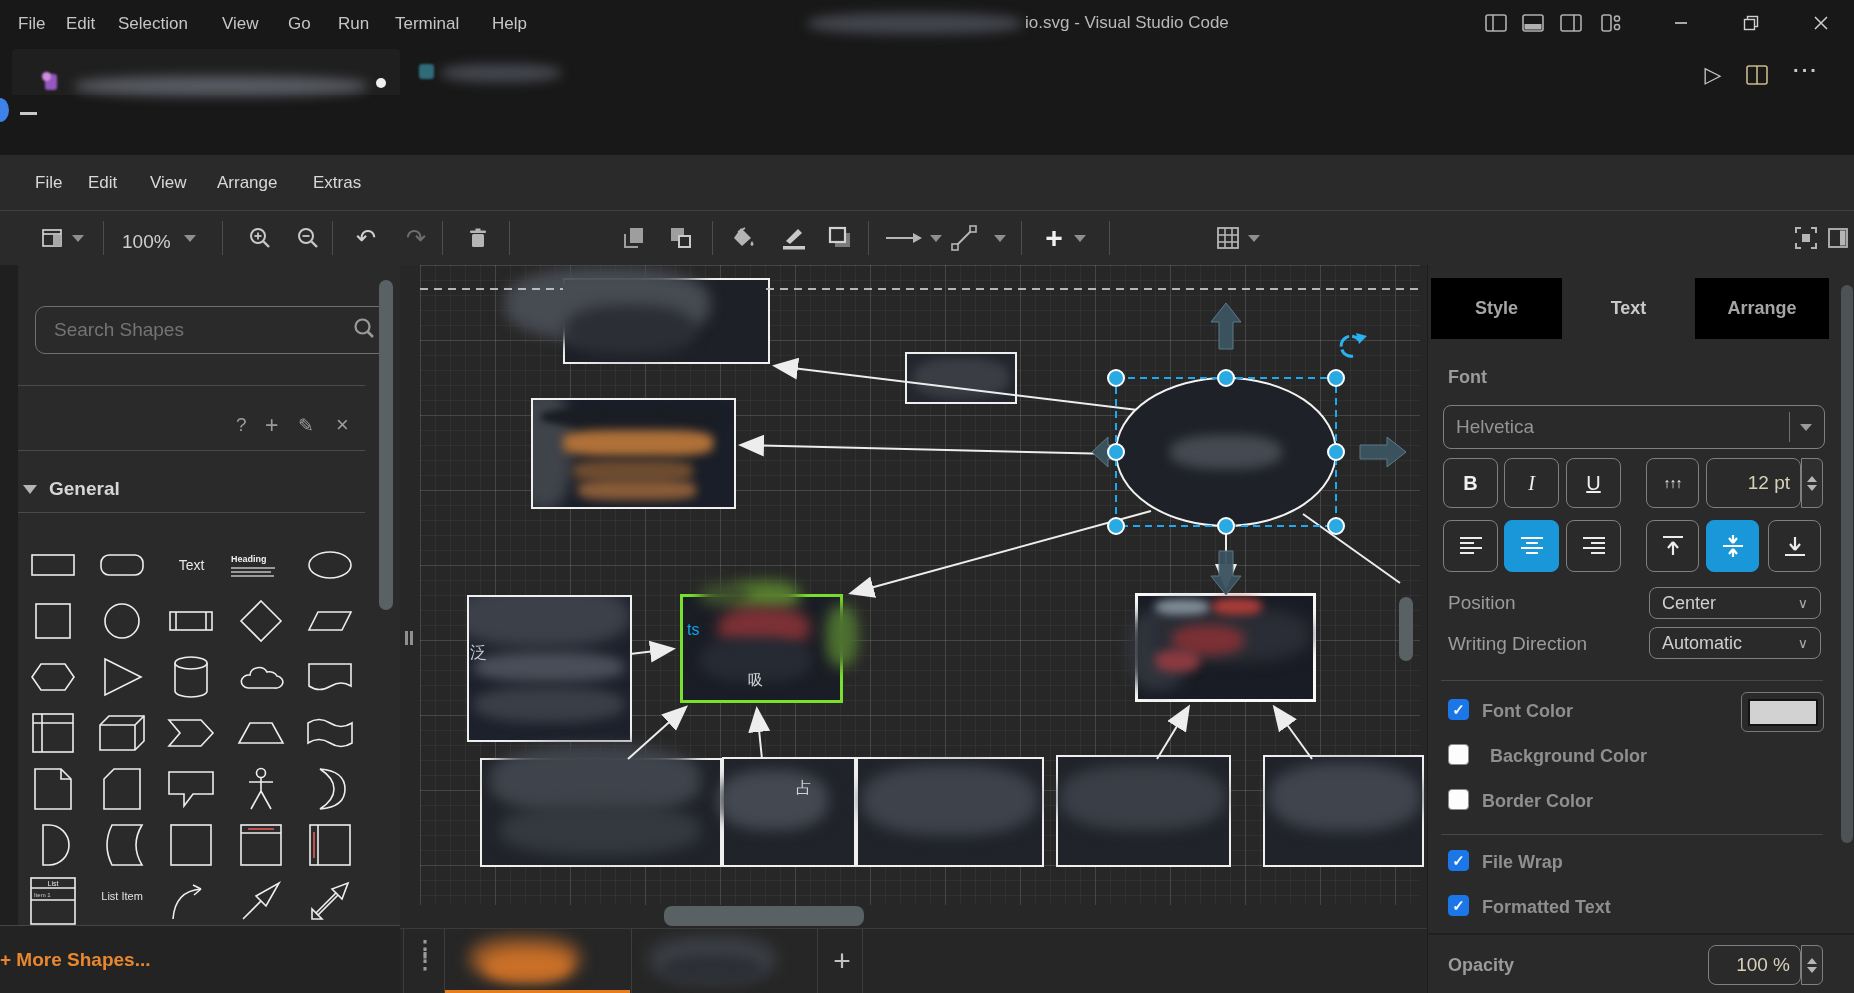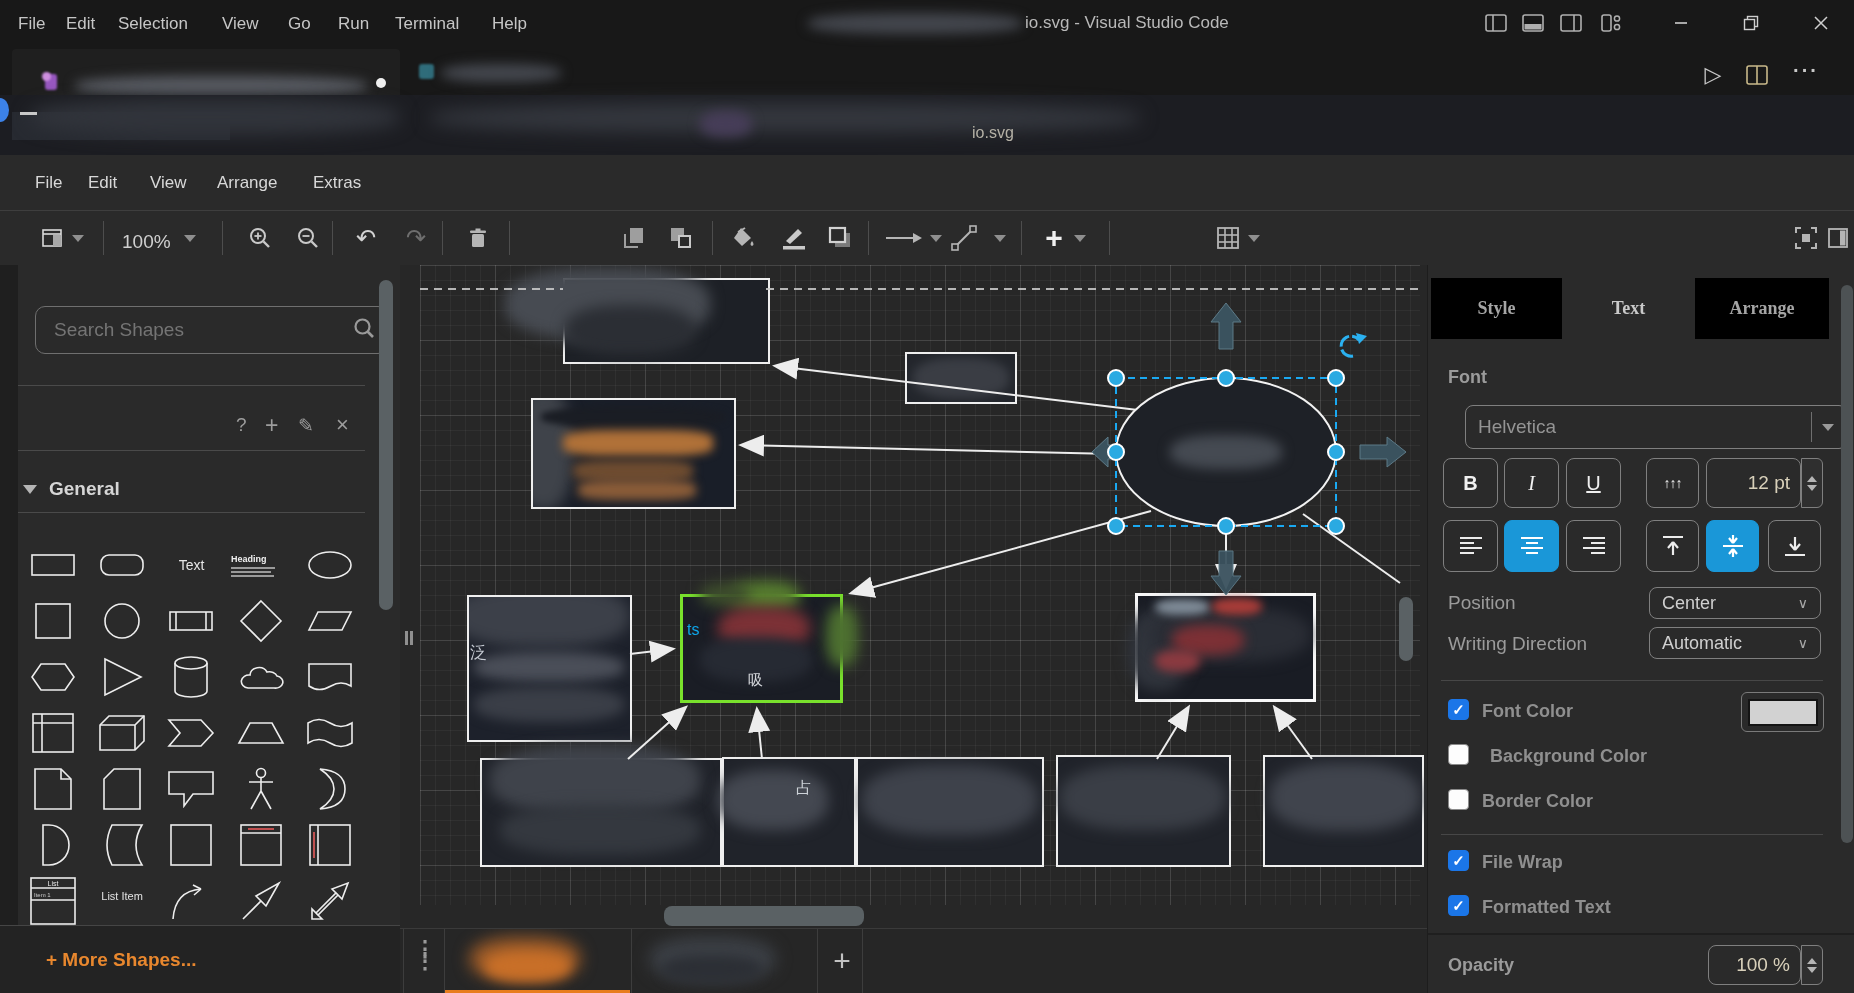--- a/index.html
+++ b/index.html
@@ -35,41 +35,41 @@
   #searchbox input::placeholder{color:#747474;}
   .secthead{position:absolute;left:18px;width:347px;height:44px;display:flex;align-items:center;color:#d6d6d6;font-weight:bold;font-size:19px;}
   .tri-r{width:0;height:0;border-top:7px solid transparent;border-bottom:7px solid transparent;border-left:9px solid #b5b5b5;margin:0 14px 0 7px;}
   .tri-d{width:0;height:0;border-left:7px solid transparent;border-right:7px solid transparent;border-top:9px solid #b5b5b5;margin:0 12px 0 5px;}
   .scricon{position:absolute;top:0;height:44px;display:flex;align-items:center;color:#9d9d9d;font-size:19px;}
   #shapegrid{position:absolute;left:18px;top:272px;width:347px;height:391px;overflow:hidden;
     display:grid;grid-template-columns:repeat(5,1fr);grid-auto-rows:56px;align-items:center;justify-items:center;}
   .shp{width:60px;height:50px;display:flex;align-items:center;justify-content:center;cursor:pointer;}
   .shp svg{stroke:#ededed;fill:none;stroke-width:1.6;}
   #moreshapes{position:absolute;left:0;top:660px;width:400px;height:68px;background:#232323;border-top:1px solid #454545;
-    display:flex;align-items:center;color:#e8872e;font-weight:bold;font-size:19px;padding-left:46px;box-sizing:border-box;cursor:pointer;}
+    display:flex;align-items:center;color:#e8872e;font-weight:bold;font-size:19px;box-sizing:border-box;cursor:pointer;}
   .pillbar{position:absolute;border-radius:8px;background:#5a6164;}
   
   #canvas{position:absolute;left:400px;top:265px;width:1027px;height:663px;background:#272727;overflow:hidden;}
   #grid{position:absolute;left:20px;top:0;width:1000px;height:640px;
     background-image:
       linear-gradient(rgba(255,255,255,0.10) 1px, transparent 1px),
       linear-gradient(90deg, rgba(255,255,255,0.10) 1px, transparent 1px),
       linear-gradient(rgba(255,255,255,0.045) 1px, transparent 1px),
       linear-gradient(90deg, rgba(255,255,255,0.045) 1px, transparent 1px);
     background-size:75px 75px,75px 75px,15px 15px,15px 15px;}
   .dbox{position:absolute;border:2px solid #efefef;background:#1d2026;overflow:hidden;}
   #canvas svg.overlay{position:absolute;left:0;top:0;z-index:5;}
   .cantext{position:absolute;z-index:6;}
   
   #pagebar{position:absolute;left:400px;top:928px;width:1027px;height:65px;background:#262626;border-top:1px solid #3a3a3a;}
   .pbdiv{position:absolute;top:0;width:1px;height:65px;background:#3d3d3d;}
   
   #fpanel{position:absolute;left:1427px;top:265px;width:427px;height:728px;background:#2a2a2a;border-left:1px solid #1d1d1d;}
   .ftab{position:absolute;top:13px;height:61px;display:flex;align-items:center;justify-content:center;
-    font-weight:bold;font-size:18px;color:#a5a5a5;cursor:pointer;font-family:Liberation Serif, serif;}
+    font-weight:bold;font-size:18px;color:#a5a5a5;cursor:pointer;}
   .ftab.inactive{background:#000000;}
   .ftab.active{background:#2a2a2a;color:#c9c9c9;}
   .flabel{position:absolute;color:#9b9b9b;font-size:18px;}
   .fbold{font-weight:bold;}
   .fbtn{position:absolute;border:1.5px solid #7f7f7f;border-radius:8px;display:flex;align-items:center;justify-content:center;
     color:#f0f0f0;background:transparent;box-sizing:border-box;cursor:pointer;}
   .fbtn.sel{background:#1a97d8;border-color:#1a97d8;}
   .fselect{position:absolute;border:1.5px solid #7f7f7f;border-radius:8px;display:flex;align-items:center;
     color:#cfcfcf;font-size:18px;padding:0 12px;box-sizing:border-box;justify-content:space-between;cursor:pointer;}
   .chev{color:#a8a8a8;font-size:14px;}
@@ -160,27 +160,20 @@
     <div class="abs" style="left:1700px;top:15px;width:26px;height:26px;color:#c9c9c9;font-size:22px;text-align:center;">▷</div>
     <div class="abs" style="left:1746px;top:18px;">
       <svg width="22" height="20" viewBox="0 0 22 20">
           <rect x="1" y="1" width="20" height="18" rx="2" fill="none" stroke="#c9b98a" stroke-width="1.6"></rect>
           <line x1="11" y1="1" x2="11" y2="19" stroke="#c9b98a" stroke-width="1.6"></line>
         </svg>
     </div>
     <div class="abs" style="left:1793px;top:12px;color:#c9c9c9;font-size:20px;letter-spacing:2px;font-weight:bold;">···</div>
   </div>
 
-  <div id="crumbrow">
-    <div class="abs" style="left:12px;top:17px;width:218px;height:28px;background:#272a31;"></div>
-    <div class="blob" style="left:30px;top:4px;width:370px;height:36px;background:#31343b;filter:blur(9px);"></div>
-    <div class="blob" style="left:430px;top:8px;width:710px;height:30px;background:#34373e;filter:blur(9px);"></div>
-    <div class="blob" style="left:700px;top:16px;width:52px;height:26px;background:#463d58;filter:blur(6px);"></div>
-    <div class="abs" style="left:972px;top:29px;font-size:16px;color:#b5b1a6;">io.svg</div>
-  </div>
 
   <div class="abs" style="left:-9px;top:98px;width:18px;height:24px;border-radius:50%;background:#3c82e8;"></div>
   <div class="abs" style="left:20px;top:112px;width:17px;height:3px;background:#c8c8c8;"></div>
 
   <div id="dmenubar">
     <div class="dmi" style="left:35px;">File</div>
     <div class="dmi" style="left:88px;">Edit</div>
     <div class="dmi" style="left:150px;">View</div>
     <div class="dmi" style="left:217px;">Arrange</div>
     <div class="dmi" style="left:313px;">Extras</div>
@@ -677,21 +670,21 @@
     <div class="pbdiv" style="left:462px;"></div>
   </div>
 
   <div id="fpanel">
     <div class="ftab inactive" style="left:3px;width:131px;">Style</div>
     <div class="ftab active" style="left:134px;width:133px;">Text</div>
     <div class="ftab inactive" style="left:267px;width:134px;">Arrange</div>
 
     <div class="flabel fbold" style="left:20px;top:102px;">Font</div>
 
-    <div class="fselect" style="left:15px;top:140px;width:382px;height:44px;color:#949494;font-size:19px;margin-left:22px;">
+    <div class="fselect" style="left:15px;top:140px;width:382px;height:44px;color:#949494;font-size:19px;">
       <span>Helvetica</span>
       <span style="display:flex;align-items:center;gap:10px;">
         <span style="width:1px;height:30px;background:#6f6f6f;display:inline-block;"></span>
         <span class="caret" style="border-top-color:#9a9a9a;"></span>
       </span>
     </div>
 
     <div class="fbtn" style="left:15px;top:193px;width:55px;height:50px;font-weight:bold;font-size:20px;">B</div>
     <div class="fbtn" style="left:76px;top:193px;width:55px;height:50px;font-style:italic;font-size:20px;font-family:'Liberation Serif',serif;">I</div>
     <div class="fbtn" style="left:138px;top:193px;width:55px;height:50px;text-decoration:underline;font-size:20px;">U</div>

